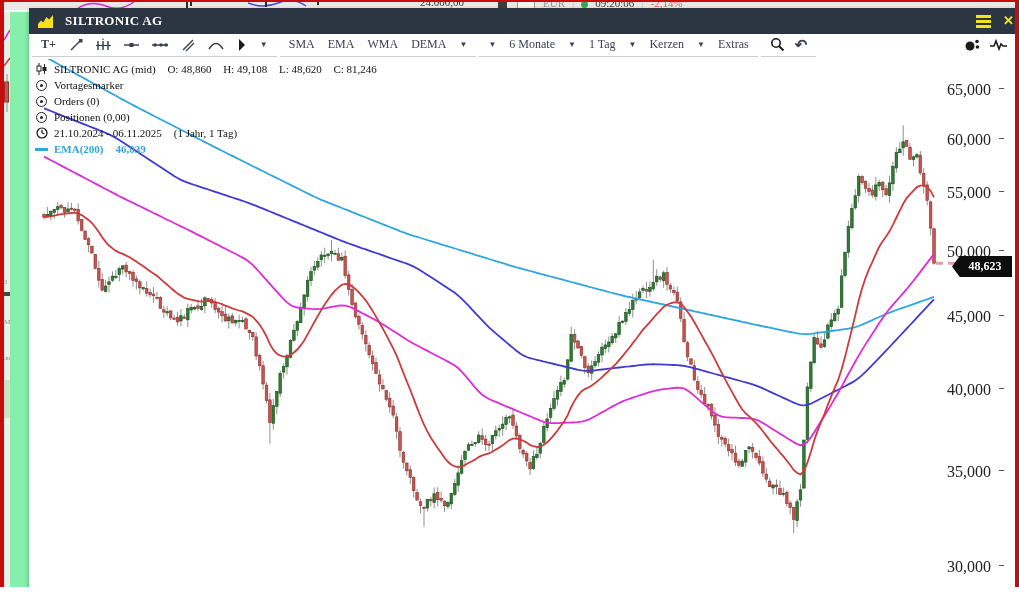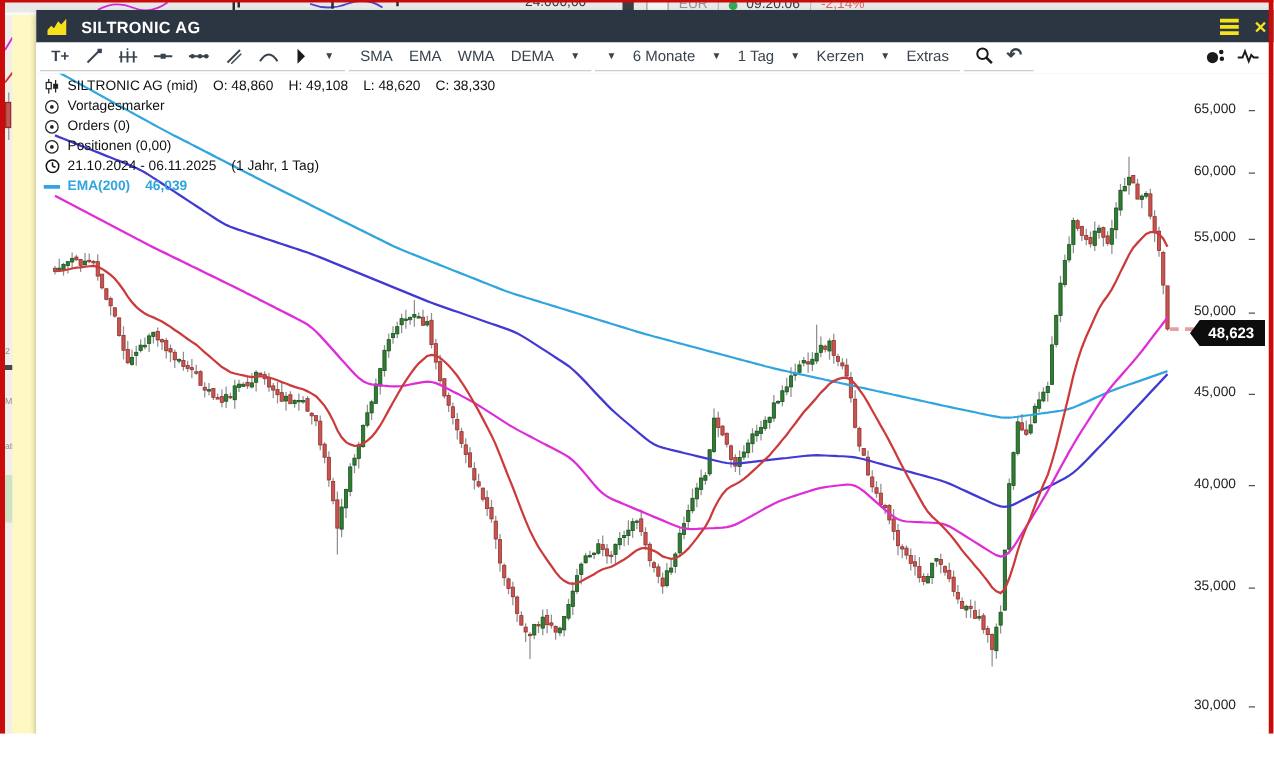--- a/index.html
+++ b/index.html
@@ -1,16 +1,16 @@
 <!DOCTYPE html>
 <html><head>
 <meta charset="utf-8">
 <style>
   html,body{margin:0;padding:0;background:#fff;font-family:"Liberation Sans",sans-serif;}
-  .stage{position:relative;width:1019px;height:587px;overflow:hidden;background:#fef9c3;}
+  .stage{position:relative;width:1019px;height:587px;overflow:hidden;background:#86efac;font-family:Liberation Serif, serif;}
   
   .frame{position:absolute;background:#c90b0b;z-index:60;}
   .f-top{left:0;top:0;width:1019px;height:2px;}
   .f-bottom{left:0;top:606px;width:1019px;height:5px;}
   .f-left{left:0;top:0;width:4px;height:611px;}
   .f-right{left:1015px;top:0;width:4px;height:611px;}
   
   .topstrip{position:absolute;left:0;top:0;width:1019px;height:10px;background:#e9e9e9;overflow:hidden;z-index:1;}
   .topstrip .val{position:absolute;left:420px;top:-4px;font-size:11px;color:#333;}
   .topstrip .sq{position:absolute;left:498px;top:0;width:9px;height:9px;background:#3a3f46;}
@@ -58,21 +58,21 @@
   .legend{position:absolute;left:6px;top:2px;font-size:11px;color:#111;z-index:5;}
   .lrow{display:flex;align-items:center;height:16px;gap:6px;}
   .lrow .ic{width:13px;display:flex;justify-content:center;}
   .ohlc span{margin-right:9px;}
   .radio{width:9px;height:9px;border:1.5px solid #222;border-radius:50%;display:flex;align-items:center;justify-content:center;}
   .radio i{width:3px;height:3px;background:#222;border-radius:50%;display:block;}
   .emadash{width:14px;height:3px;display:block;}
   .emarow{font-weight:bold;}
   .emarow .lv{margin-left:6px;}
   
-  .ylab{position:absolute;width:50px;text-align:center;font-size:11px;color:#222;right:22px;}
+  .ylab{position:absolute;width:50px;text-align:left;font-size:16px;color:#222;right:22px;}
   .ytick{position:absolute;left:999px;width:5px;height:1px;background:#555;}
   .axiswrap{position:absolute;left:0;top:0;width:1019px;height:611px;pointer-events:none;z-index:4;}
   .chartxwrap{position:absolute;left:0;top:0;width:995px;height:586px;pointer-events:none;z-index:4;}
   
   .pricetag{position:absolute;left:942px;top:244px;width:54px;height:21px;background:#0d0d0d;color:#fff;font-size:12px;font-weight:bold;line-height:21px;text-align:center;padding-left:6px;clip-path:polygon(0 50%,13% 0,100% 0,100% 100%,13% 100%);z-index:6;}
 </style>
 </head>
 <body>
 
 <div class="stage">
@@ -783,21 +783,21 @@
                 <rect x="1" y="3" width="4" height="5" fill="#fff" stroke="#222"></rect>
                 <line x1="8.5" y1="1" x2="8.5" y2="11" stroke="#222" stroke-width="1"></line>
                 <rect x="6.5" y="4" width="4" height="4" fill="#222"></rect>
               </svg>
           </span>
           <span class="ohlc">
             <span>SILTRONIC AG (mid)</span>
             <span>O: 48,860</span>
             <span>H: 49,108</span>
             <span>L: 48,620</span>
-            <span>C: 38,330</span>
+            <span>C: 81,246</span>
           </span>
         </div>
         <div class="lrow">
           <span class="ic">
               <span class="radio">
                 <i></i>
               </span>
             </span>
           <span>Vortagesmarker</span>
         </div>

